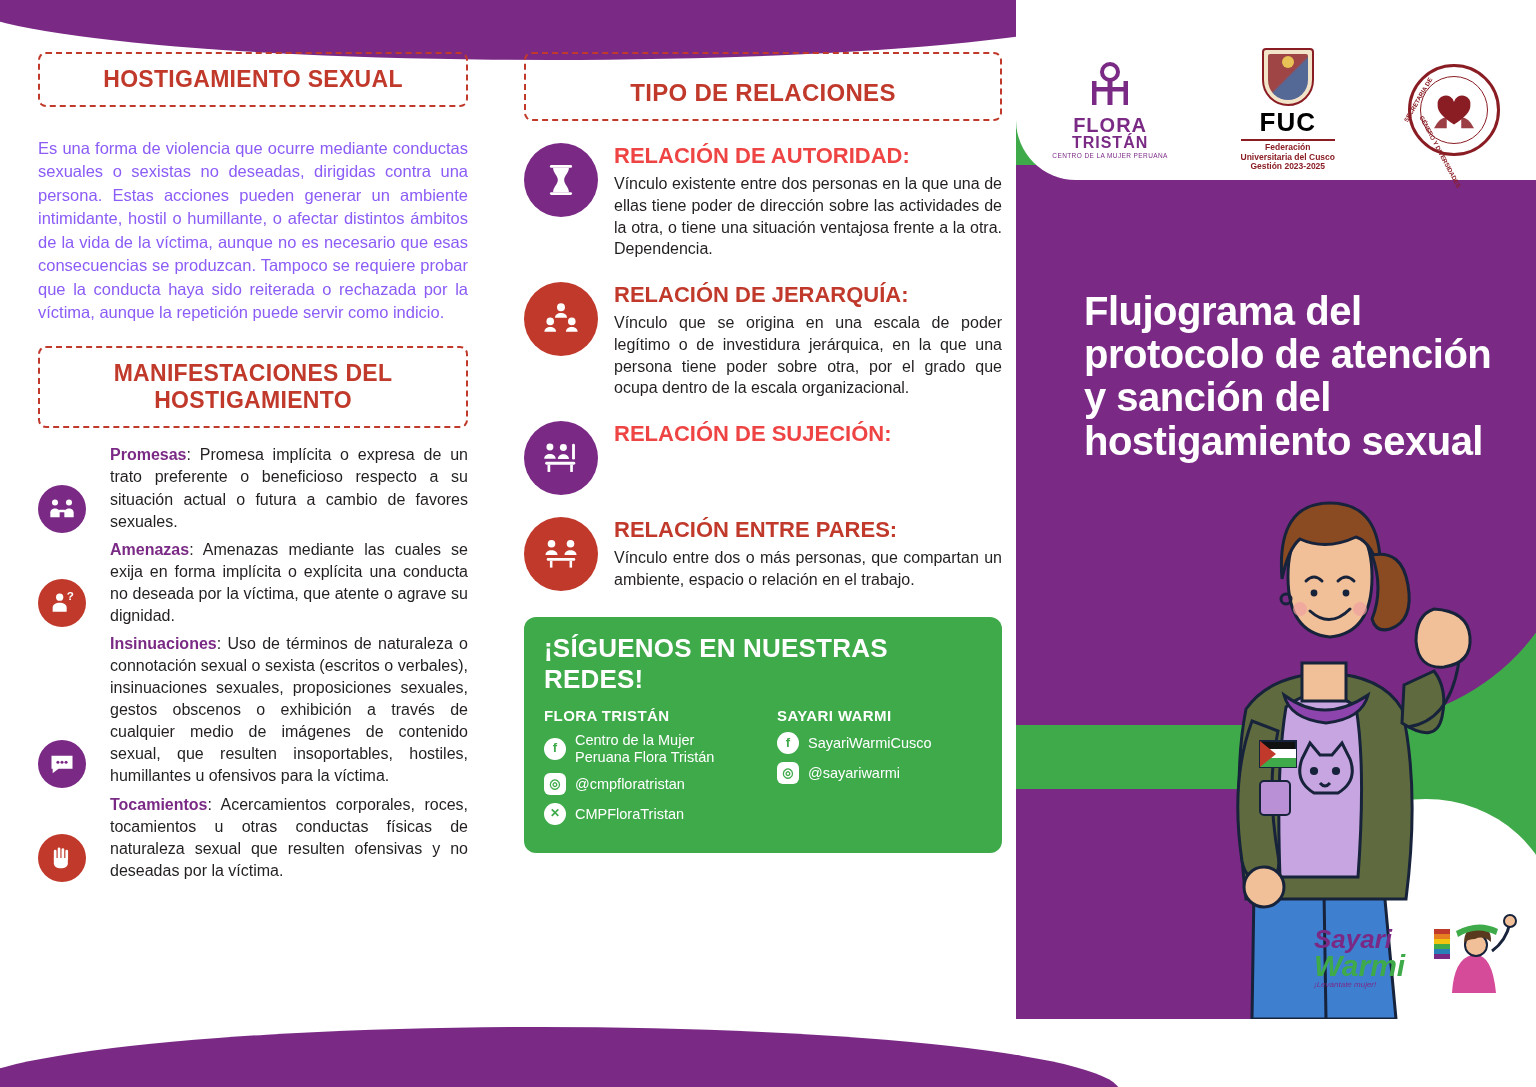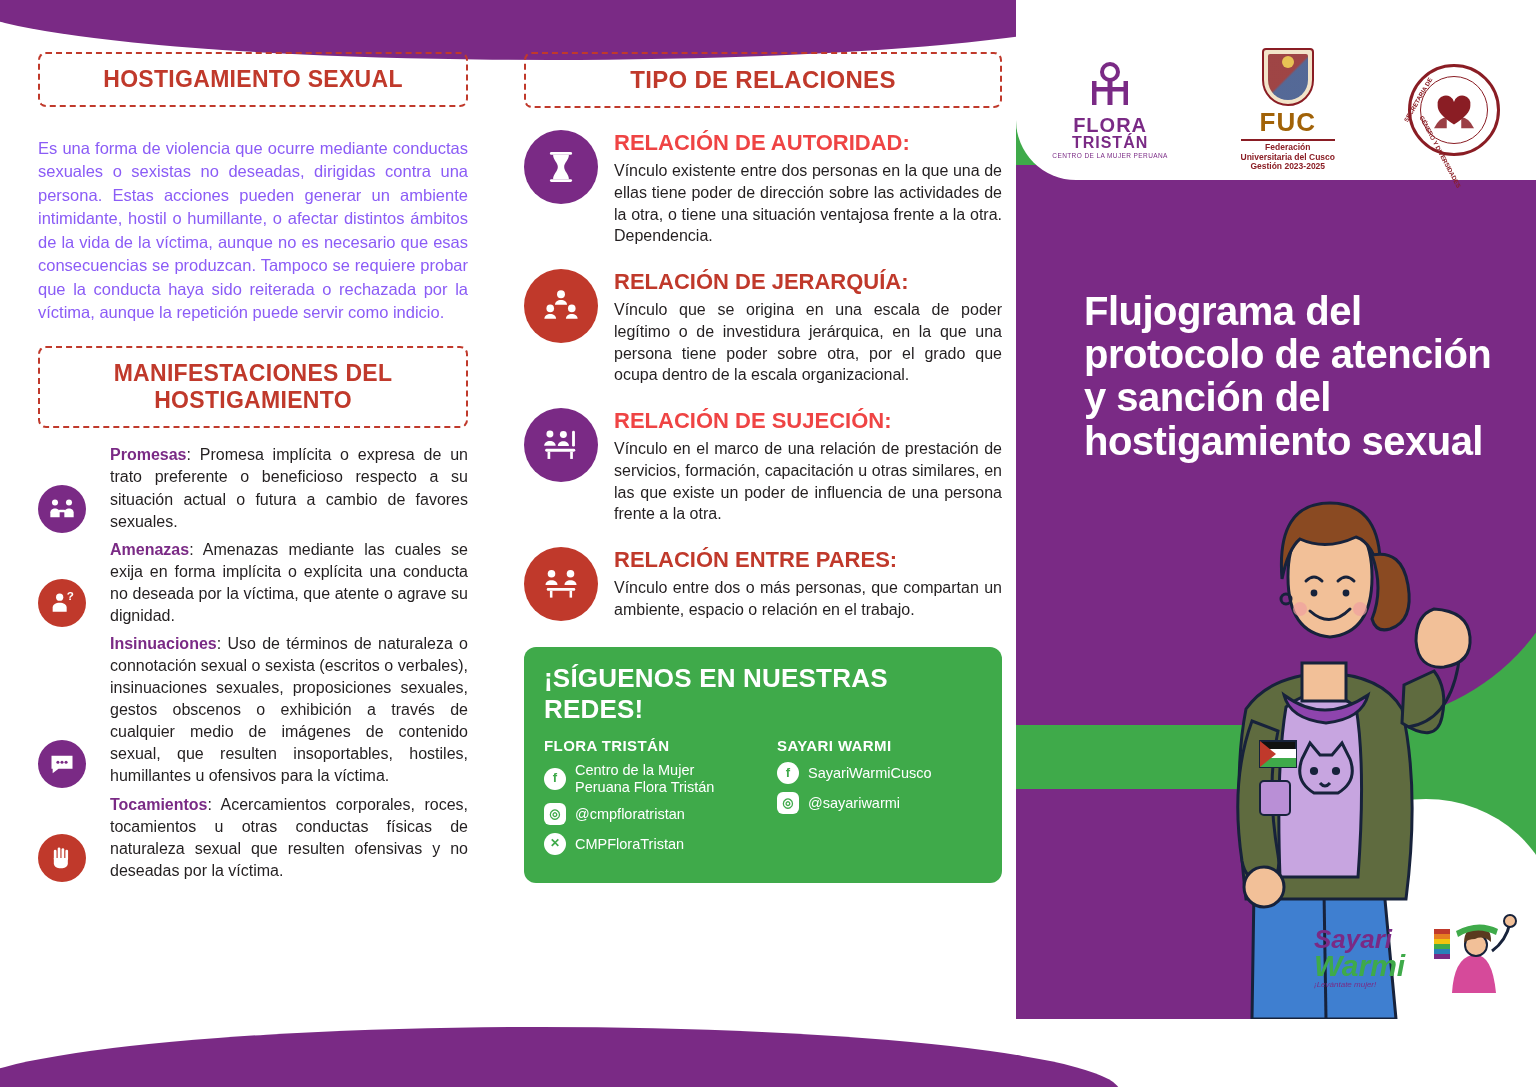--- a/index.html
+++ b/index.html
@@ -105,21 +105,21 @@
       linear-gradient(135deg,#8a1d24 0 48%, #2d4a8a 52% 100%);
     opacity: .8;
     border-radius: 2px 2px 20px 20px;
   }
   .crest:after {
     content: ""; position: absolute; left: 50%; top: 6px;
     transform: translateX(-50%);
     width: 12px; height: 12px; border-radius: 50%;
     background: #e8c254;
   }
-  .logo-fuc .fuc { font-size: 26px; font-weight: bold; color: #a16207; letter-spacing: 1px; }
+  .logo-fuc .fuc { font-size: 26px; font-weight: bold; color: #000000; letter-spacing: 1px; }
   .logo-fuc .rule { height: 2px; background: #8a1d24; margin: 1px 0 2px; }
   .logo-fuc .sub { font-size: 8.5px; font-weight: bold; color: #8a1d24; }
 
   .logo-seal {
     width: 92px; height: 92px; border-radius: 50%;
     border: 3px solid #8a1d24; position: relative;
     display: flex; align-items: center; justify-content: center;
   }
   .logo-seal .inner {
     width: 68px; height: 68px; border-radius: 50%;
@@ -162,21 +162,21 @@
   .dash-box {
     border: 2px dashed #c0392b;
     border-radius: 8px;
     padding: 12px 10px;
     text-align: center;
   }
   .dash-box h2 {
     color: #c0392b; font-size: 23px; font-weight: bold;
     letter-spacing: .3px;
   }
-  .dash-box.mid h2 { color: #c0392b; font-size: 24px; }
+  .dash-box.mid h2 { color: #c0392b; font-size: 24px; margin-top: 13px; }
 
   .body-text {
     margin-top: 30px;
     font-size: 16.5px; line-height: 1.42; color: #8b5cf6;
     text-align: justify;
   }
 
   
   .manif { margin-top: 16px; }
   .manif-item { display: flex; gap: 24px; margin-bottom: 6px; align-items: flex-end; }
@@ -359,21 +359,20 @@
           <circle cx="13.5" cy="5.4" r="2.2"></circle>
           <path d="M10 12.6c0-1.8 1.6-2.9 3.5-2.9s3.5 1.1 3.5 2.9z"></path>
           <rect x="2" y="14.4" width="19" height="1.8" rx=".9"></rect>
           <rect x="3.5" y="16.2" width="1.7" height="4.6"></rect>
           <rect x="17.8" y="16.2" width="1.7" height="4.6"></rect>
           <rect x="19" y="3" width="1.8" height="10" rx=".9"></rect>
         </svg>
       </div>
       <div class="rel-body">
         <div class="rel-title">RELACIÓN DE SUJECIÓN:</div>
-        <div class="rel-desc">Vínculo en el marco de una relación de prestación de servicios, formación, capacitación u otras similares, en las que existe un poder de influencia de una persona frente a la otra.</div>
       </div>
     </div>
 
     <div class="rel-item">
       <div class="rel-badge red">
         <svg width="38" height="38" viewBox="0 0 24 24" fill="#fff" aria-hidden="true">
           <circle cx="6" cy="5.5" r="2.4"></circle>
           <circle cx="18" cy="5.5" r="2.4"></circle>
           <path d="M2.2 12.6c0-1.9 1.7-3 3.8-3s3.8 1.1 3.8 3z"></path>
           <path d="M14.2 12.6c0-1.9 1.7-3 3.8-3s3.8 1.1 3.8 3z"></path>

